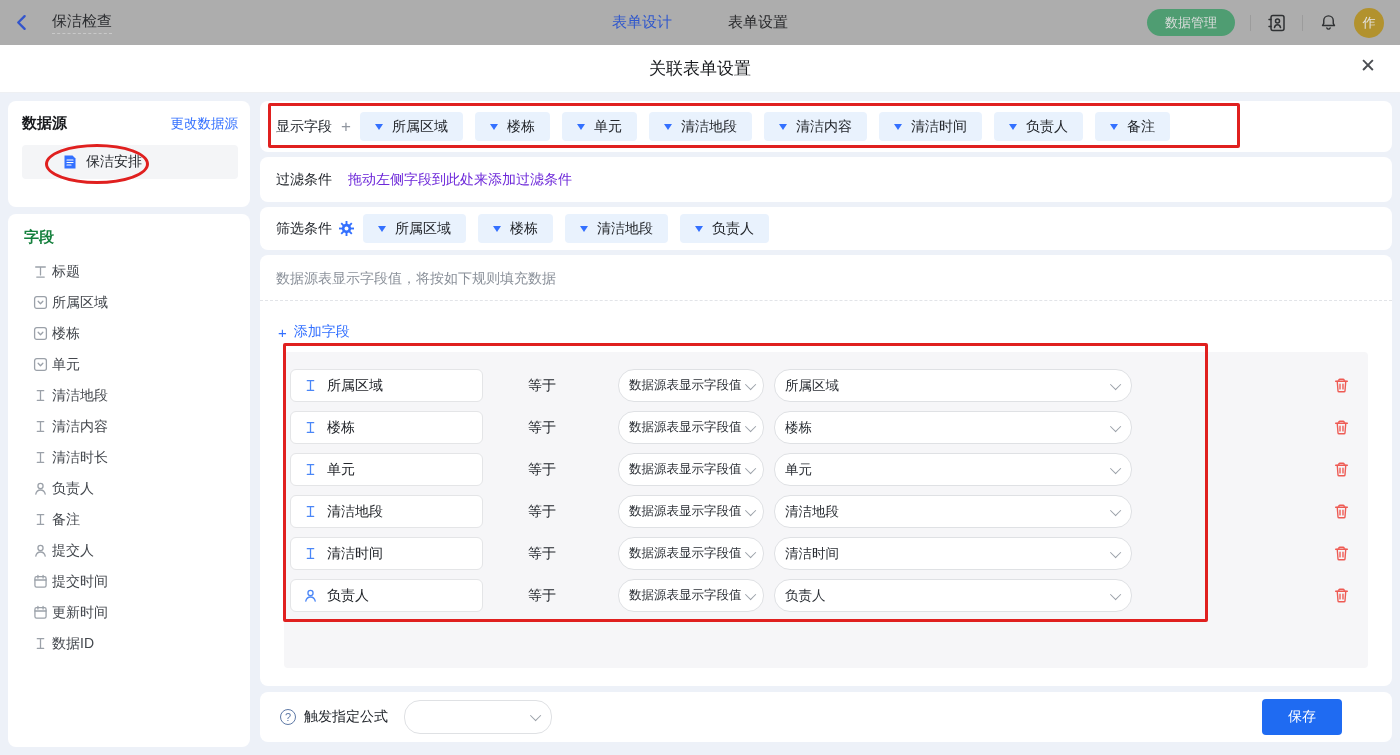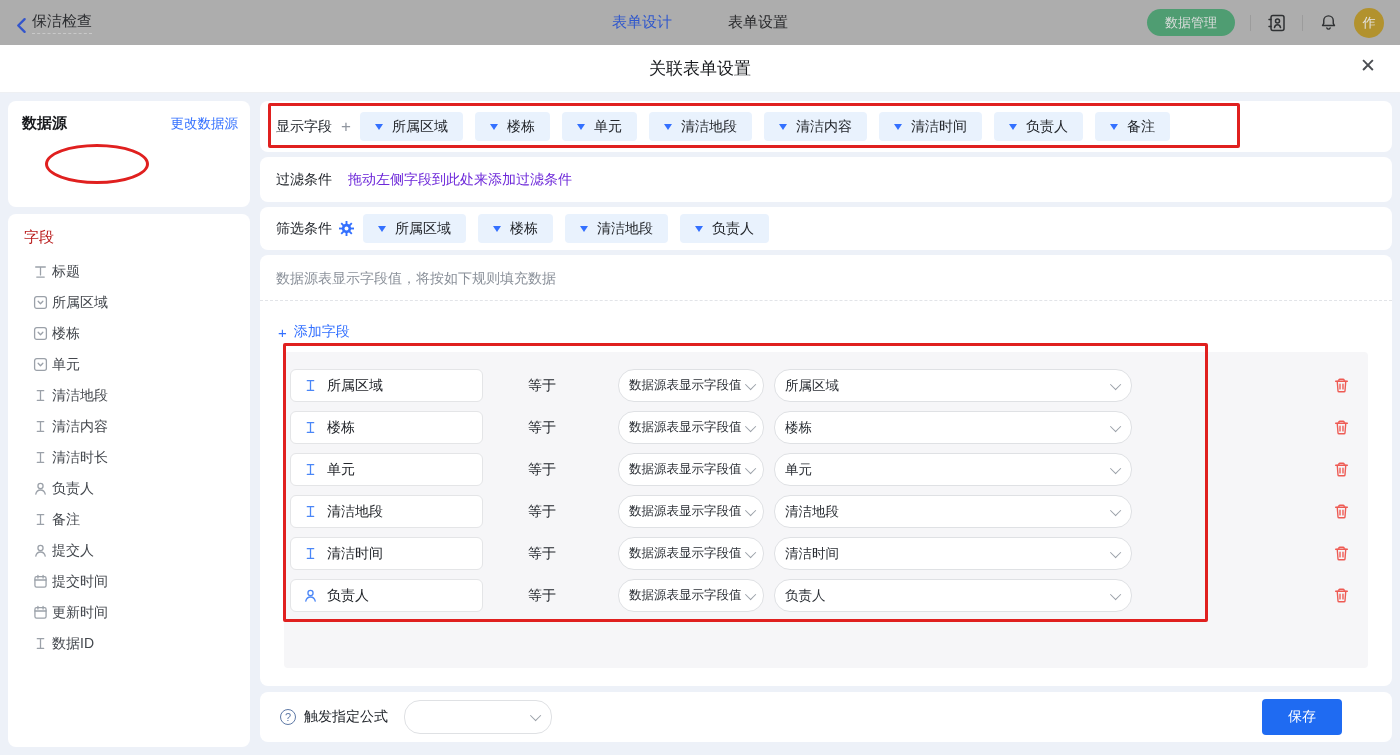--- a/index.html
+++ b/index.html
@@ -1,21 +1,21 @@
 <!DOCTYPE html>
 <html><head>
 <meta charset="utf-8">
 <style>
   *{margin:0;padding:0;box-sizing:border-box}
   html,body{width:1400px;height:755px;overflow:hidden}
   body{position:relative;font-family:"Liberation Sans","DejaVu Sans",sans-serif;font-size:14px;color:#20242a;background:#fff}
 
   
   .topbar{position:absolute;left:0;top:0;width:1400px;height:45px;background:#adadad;display:flex;align-items:center;padding:0 16px 0 14px}
-  .tb-left{display:flex;align-items:flex-end;gap:1px}
+  .tb-left{display:flex;align-items:center;gap:21px}
   .tb-back{display:flex;align-items:center;cursor:pointer}
   .tb-title{font-size:15px;color:#2b2d30;border-bottom:1px dashed #c9c9c9;padding-bottom:2px}
   .tb-tabs{position:absolute;left:0;right:0;top:0;height:45px;display:flex;align-items:center;justify-content:center;gap:56px;pointer-events:none}
   .tb-tab{font-size:15px;color:#28292b;pointer-events:auto;cursor:pointer}
   .tb-tab.active{color:#2f57cd}
   .tb-right{margin-left:auto;display:flex;align-items:center;gap:15px}
   .pill{height:27px;padding:0 18px;border-radius:14px;background:#4f9d72;color:#dadddb;font-size:13px;display:flex;align-items:center;cursor:pointer}
   .tb-div{width:1px;height:16px;background:#9c9c9c}
   .tb-ic{width:21px;height:21px;display:flex;align-items:center;justify-content:center;cursor:pointer}
   .avatar{width:30px;height:30px;border-radius:50%;background:#b2922e;color:#e3e3e3;font-size:13px;display:flex;align-items:center;justify-content:center;cursor:pointer}
@@ -31,21 +31,21 @@
 
   
   .cardA{left:8px;top:8px;width:242px;height:106px;padding:13px 12px 0 14px}
   .ds-head{display:flex;align-items:center;justify-content:space-between}
   .ds-heading{font-size:15px;font-weight:bold;color:#17191c}
   .ds-link{font-size:13.5px;color:#3370ff;cursor:pointer}
   .ds-row{margin-top:12px;height:34px;background:#f4f5f7;border-radius:4px;display:flex;align-items:center;padding-left:40px;cursor:pointer}
   .ds-row span{margin-left:8px;font-size:14px;color:#23262b}
 
   .cardB{left:8px;top:121px;width:242px;height:533px;padding:14px 10px 0 16px}
-  .flds-heading{font-size:15px;font-weight:normal;color:#b91c1c;margin-bottom:9px}
+  .flds-heading{font-size:15px;font-weight:bold;color:#15803d;margin-bottom:9px}
   .field-item{height:31px;display:flex;align-items:center;padding-left:9px;cursor:pointer;border-radius:4px}
   .field-item .f-ic{color:#9ba1a9}
   .field-item span.lbl{margin-left:4px;font-size:14px;color:#43474d}
 
   
   .f-ic{width:15px;height:15px;display:inline-flex;flex:none}
   .f-ic svg{display:none;width:15px;height:15px;fill:none;stroke:currentColor;stroke-width:1.2;stroke-linecap:round;stroke-linejoin:round}
   .f-ic[data-icon="title"] .ic-title,
   .f-ic[data-icon="text"] .ic-text,
   .f-ic[data-icon="select"] .ic-select,
@@ -140,20 +140,27 @@
   <span class="modal-close">✕</span>
 </div>
 
 <div class="content">
 
   <div class="card cardA">
     <div class="ds-head">
       <span class="ds-heading">数据源</span>
       <span class="ds-link">更改数据源</span>
     </div>
+    <div class="ds-row">
+      <svg width="16" height="16" viewBox="0 0 16 16">
+          <path d="M2.5 1.5h8l3 3v10h-11z" fill="#3370ff"></path>
+          <path d="M5 6h6M5 8.5h6M5 11h4" stroke="#fff" stroke-width="1.2" stroke-linecap="round" fill="none"></path>
+        </svg>
+      <span>保洁安排</span>
+    </div>
   </div>
 
   <div class="card cardB">
     <div class="flds-heading">字段</div>
     <div>
 
         <div class="field-item">
           <span class="f-ic" data-icon="title">
             <svg class="ic-title" viewBox="0 0 14 14">
               <path d="M2.5 2.8h9M7 2.8v7.4"></path>

